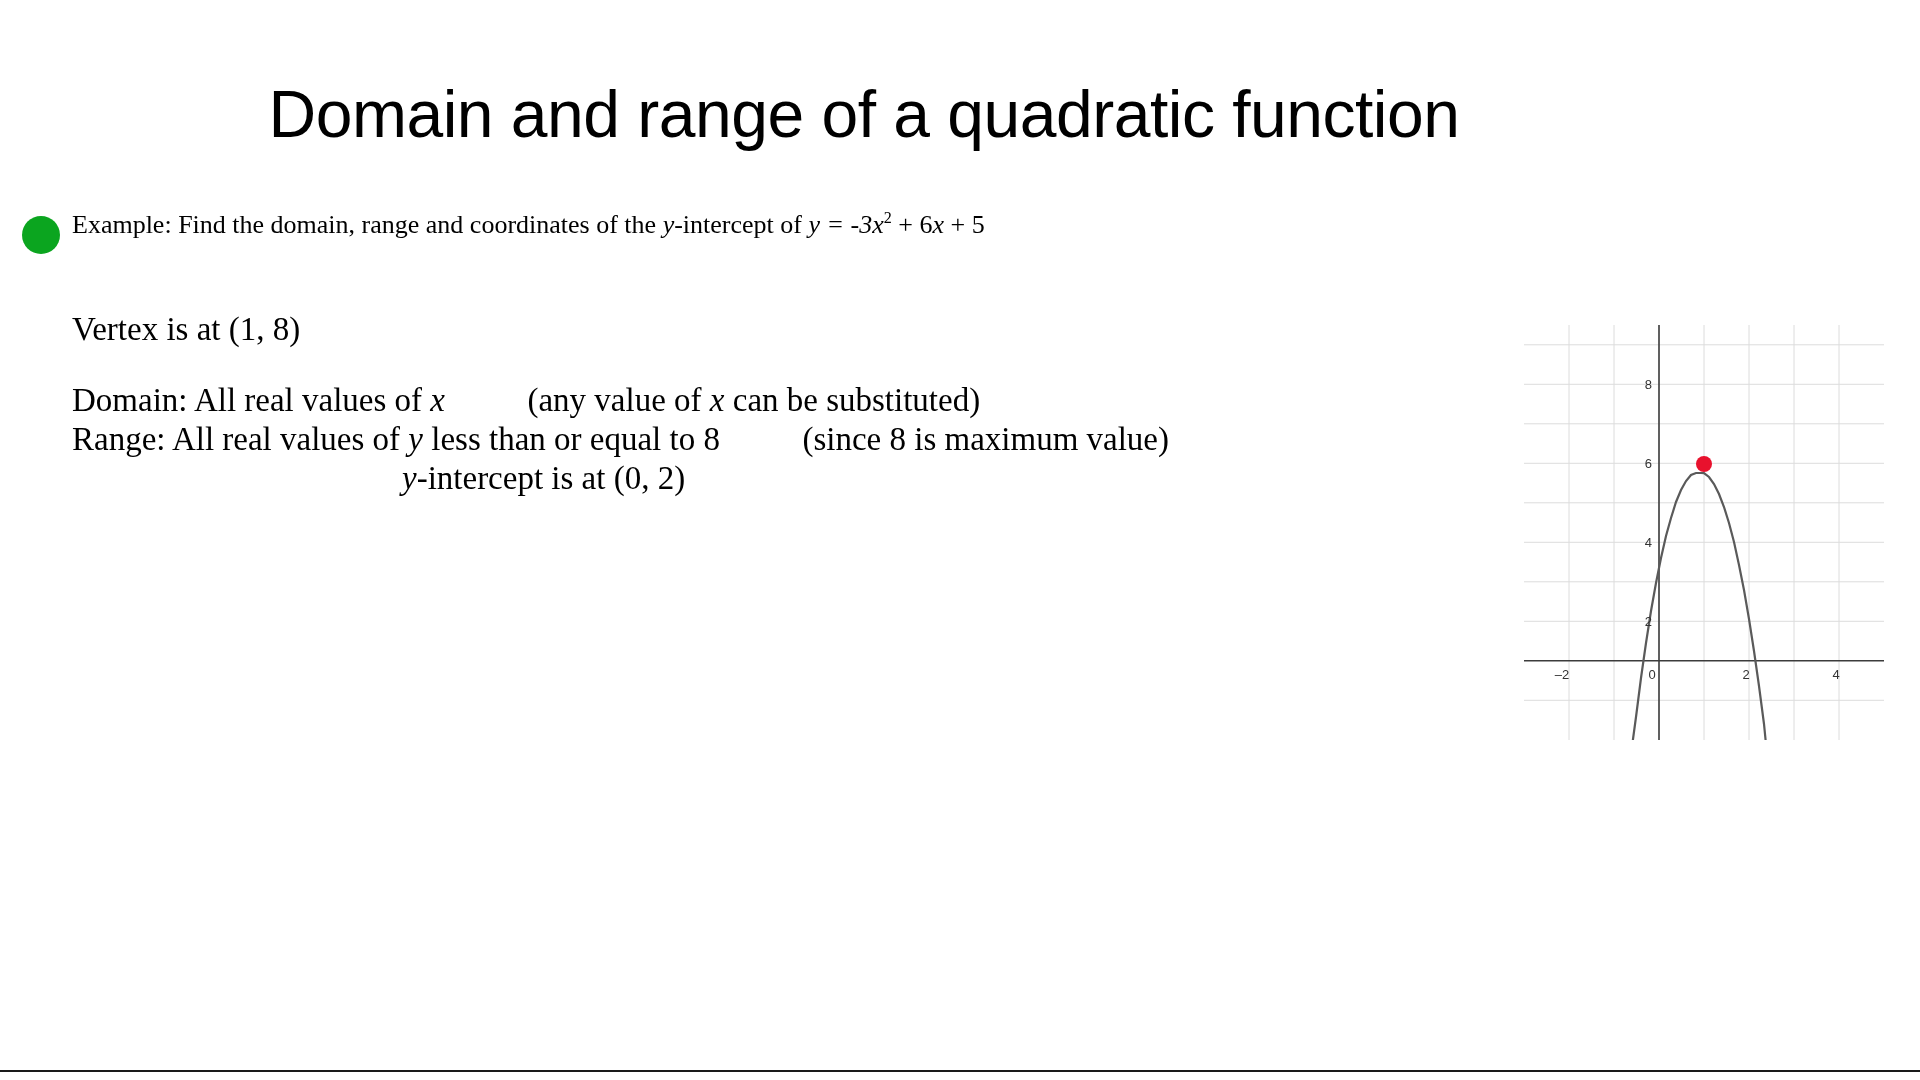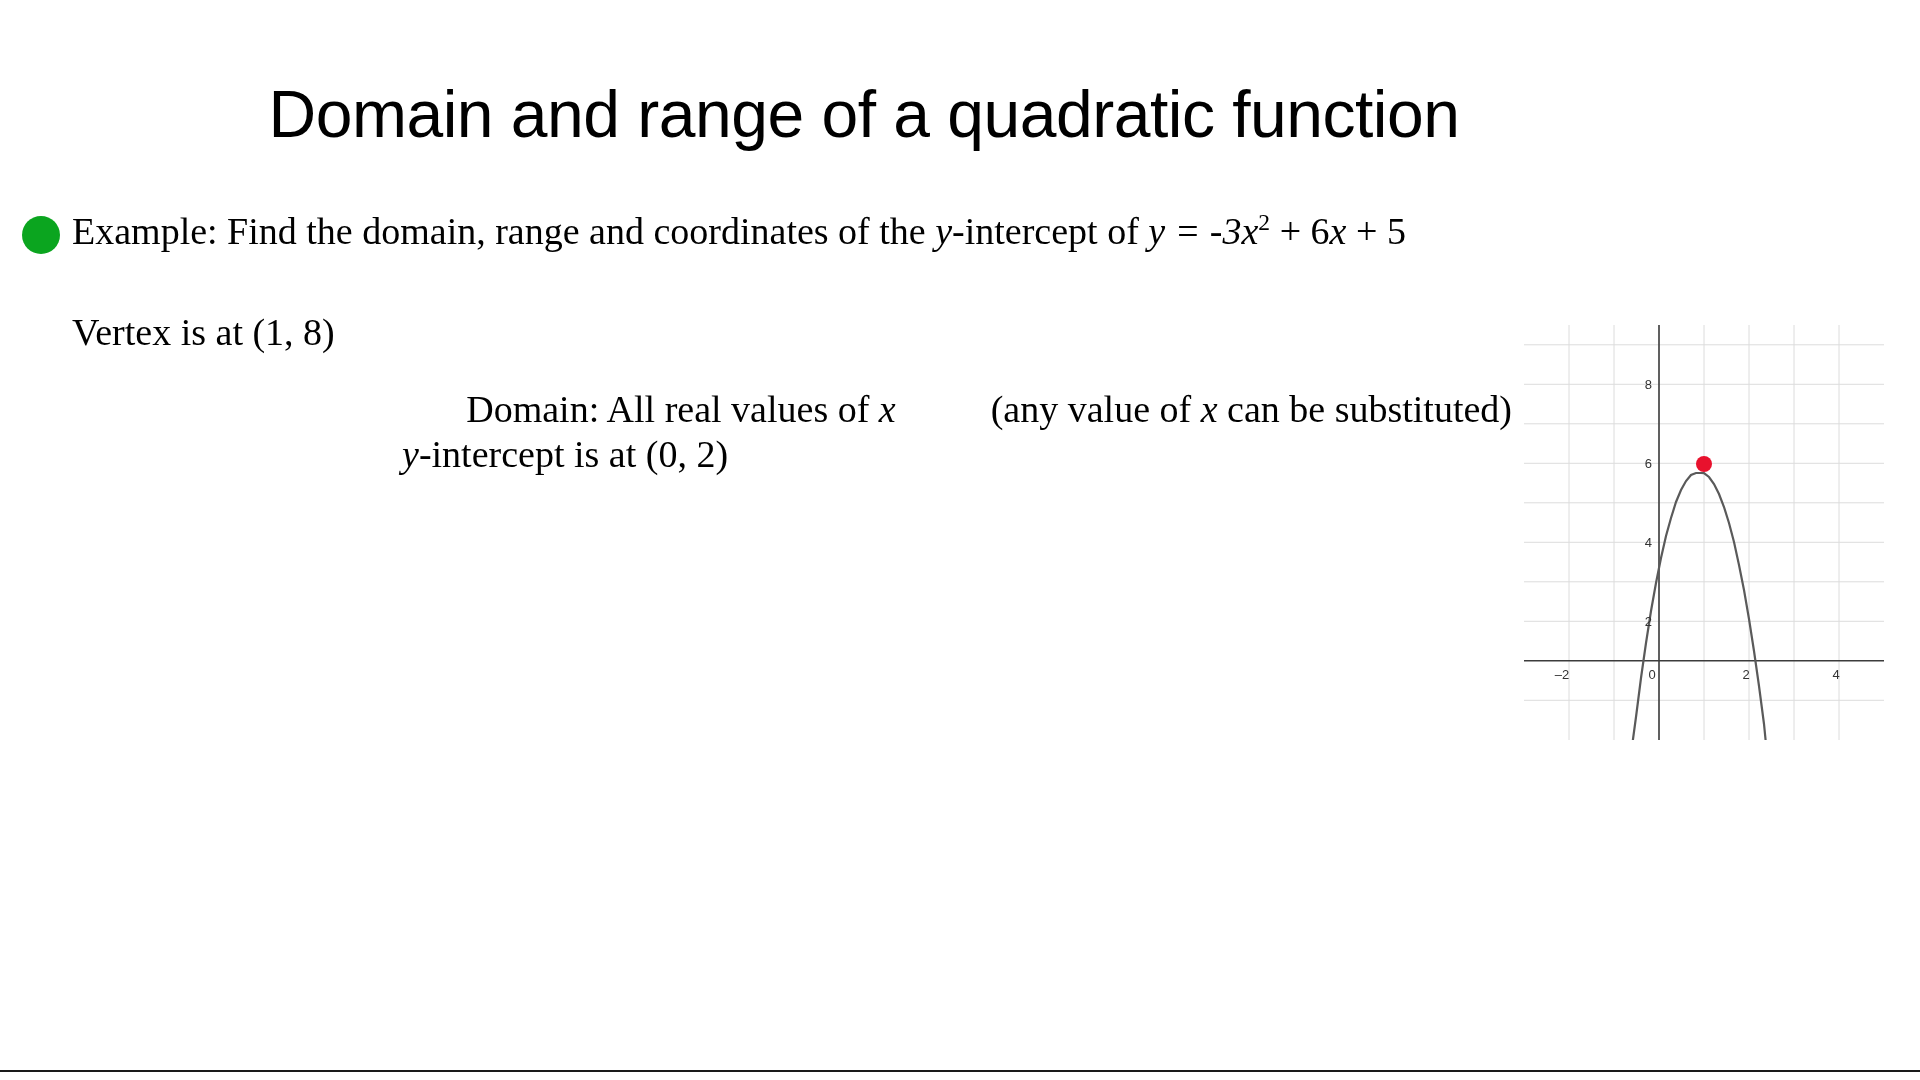--- a/index.html
+++ b/index.html
@@ -49,39 +49,39 @@
   .bullet-dot {
     width: 38px;
     height: 38px;
     border-radius: 50%;
     background: #0ba51f;
     flex: 0 0 auto;
     margin-top: 6px;
   }
   .bullet-text {
     margin-left: 12px;
-    font-size: 38px;
+    font-size: 26px;
     line-height: 1.15;
     white-space: nowrap;
   }
 
   .body-block {
     position: absolute;
     left: 72px;
     top: 310px;
     width: 1440px;
-    font-size: 38px;
+    font-size: 33px;
     line-height: 1.18;
   }
   .line {
     margin: 0;
     padding: 0;
     white-space: pre;
   }
-  .line.gap-before { margin-top: 32px; text-align: right; }
+  .line.gap-before { margin-top: 32px; }
   .line.centerish {
     margin-left: 800px;
   }
   .line.indent {
     margin-left: 330px;
   }
 
   .it { font-style: italic; }
   sup { font-size: 0.62em; vertical-align: super; line-height: 0; }
 
@@ -116,20 +116,21 @@
     <span class="bullet-dot"></span>
     <span class="bullet-text"><span>Example: Find the domain, range and coordinates of the </span><span class="it">y</span><span>-intercept of </span><span class="it">y = -3</span><span class="it">x</span><sup>2</sup><span> + 6</span><span class="it">x</span><span> + 5</span></span>
   </div>
 
   <div class="body-block">
 
     <p class="line">Vertex is at (1, 8)</p>
 
     <p class="line gap-before"><span>Domain: All real values of </span><span class="it">x</span><span>          (any value of </span><span class="it">x</span><span> can be substituted)</span></p>
 
+    <p class="line"><span>Range: All real values of </span><span class="it">y</span><span> less than or equal to 8</span><span>          (since 8 is maximum value)</span></p>
 
 
 
     <p class="line indent"><span class="it">y</span><span>-intercept is at (0, 2)</span></p>
 
   </div>
 
   <div class="graph">
     <svg width="360" height="415" viewBox="0 0 360 415" xmlns="http://www.w3.org/2000/svg">
       <rect x="0" y="0" width="360" height="415" fill="#ffffff"></rect>

